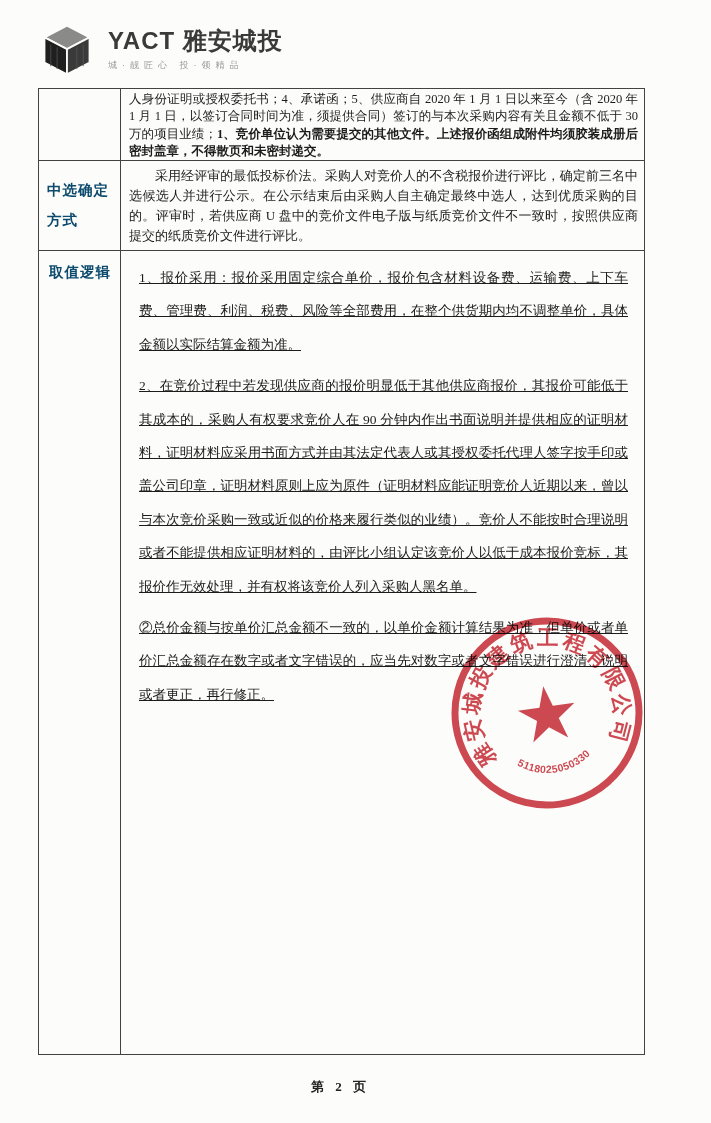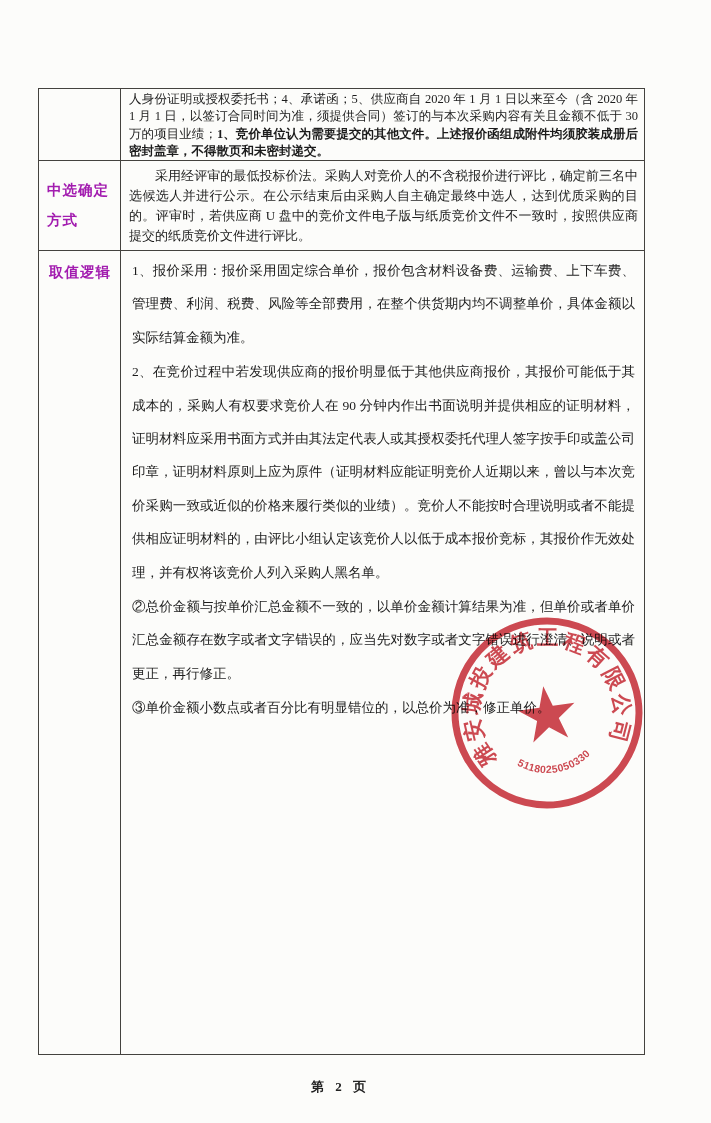--- a/index.html
+++ b/index.html
@@ -18,64 +18,78 @@
   .brand-block{padding-top:6px;}
   .brand{font-family:"Liberation Sans", sans-serif;font-size:24px;font-weight:700;color:#3a3a3a;letter-spacing:1px;line-height:26px;}
   .slogan{font-family:"Liberation Sans", sans-serif;font-size:9px;color:#9a9a96;letter-spacing:5px;margin-top:5px;}
   
   .doc-table{
     position:absolute;left:38px;top:88px;width:605px;
     display:grid;grid-template-columns:82px 1fr;grid-template-rows:72px 90px 803px;
     border:1.6px solid #44423e;background:transparent;
   }
   .cell{box-sizing:border-box;overflow:hidden;}
-  .c-label{border-right:1.4px solid #44423e;font-weight:700;font-size:14.5px;color:#a21caf;}
+  .c-label{border-right:1.4px solid #44423e;font-weight:700;font-size:14.5px;color:#0c4a6e;}
   .c-body{}
   .rb{border-bottom:1.4px solid #44423e;}
   .lbl2{padding:14px 4px 0 8px;line-height:30px;letter-spacing:1px;}
   .lbl3{padding:12px 4px 0 10px;letter-spacing:1px;}
   .t1{font-size:12.5px;line-height:17.4px;padding:2px 6px 0 8px;text-align:justify;}
   .t2{font-size:13px;line-height:20px;padding:5px 6px 0 8px;text-align:justify;text-indent:2em;}
   .t3{font-size:13.5px;line-height:33.4px;padding:2px 8px 0 10px;text-align:justify;}
-  .t3 p{margin:1px;}
+  .t3 p{margin:8px;text-decoration:underline;}
   b, .bold{font-weight:700;}
   
   .stamp{
     position:absolute;left:447px;top:613px;width:200px;height:200px;
     transform:rotate(-8deg);
     mix-blend-mode:multiply;opacity:.82;pointer-events:none;
   }
   
   .footer{
     position:absolute;left:38px;top:1078px;width:605px;
     text-align:center;font-size:13px;font-weight:700;color:#222;letter-spacing:4px;
   }
 </style>
 </head>
 <body>
 
 <div class="page">
 
+  <div class="logo-wrap">
+    <svg width="54" height="56" viewBox="0 0 60 62" aria-hidden="true">
+      <polygon points="30,4 55,17 30,30 5,17" fill="#8a8a88" stroke="#fcfcfa" stroke-width="2"></polygon>
+      <polygon points="5,17 30,30 30,58 5,45" fill="#1f1f1f" stroke="#fcfcfa" stroke-width="2"></polygon>
+      <polygon points="55,17 30,30 30,58 55,45" fill="#3a3a3a" stroke="#fcfcfa" stroke-width="2"></polygon>
+      <line x1="12" y1="25" x2="12" y2="49" stroke="#4d4d4d" stroke-width="1"></line>
+      <line x1="19" y1="28" x2="19" y2="52" stroke="#4d4d4d" stroke-width="1"></line>
+      <line x1="41" y1="28" x2="41" y2="52" stroke="#555" stroke-width="1"></line>
+      <line x1="48" y1="25" x2="48" y2="49" stroke="#555" stroke-width="1"></line>
+    </svg>
+    <div class="brand-block">
+      <div class="brand">YACT 雅安城投</div>
+      <div class="slogan">城·靓匠心 投·领精品</div>
+    </div>
+  </div>
 
   <div class="doc-table">
 
     <div class="cell c-label rb"></div>
     <div class="cell c-body rb t1">
       <span>人身份证明或授权委托书；4、承诺函；5、供应商自 2020 年 1 月 1 日以来至今（含 2020 年 1 月 1 日，以签订合同时间为准，须提供合同）签订的与本次采购内容有关且金额不低于 30 万的项目业绩；</span><b>1、竞价单位认为需要提交的其他文件。上述报价函组成附件均须胶装成册后密封盖章，不得散页和未密封递交。</b>
     </div>
 
     <div class="cell c-label rb lbl2">中选确定方式</div>
     <div class="cell c-body rb t2">采用经评审的最低投标价法。采购人对竞价人的不含税报价进行评比，确定前三名中选候选人并进行公示。在公示结束后由采购人自主确定最终中选人，达到优质采购的目的。评审时，若供应商 U 盘中的竞价文件电子版与纸质竞价文件不一致时，按照供应商提交的纸质竞价文件进行评比。</div>
 
     <div class="cell c-label lbl3">取值逻辑</div>
     <div class="cell c-body t3">
       <p><span>1、报价采用：报价采用固定综合单价，报价包含材料设备费、运输费、上下车费、管理费、利润、税费、风险等全部费用，在整个供货期内均不调整单价，具体金额以实际结算金额为准。</span><b></b></p>
       <p><span>2、在竞价过程中若发现供应商的报价明显低于其他供应商报价，其报价可能低于其成本的，采购人有权要求竞价人在 90 分钟内作出书面说明并提供相应的证明材料，证明材料应采用书面方式并由其法定代表人或其授权委托代理人签字按手印或盖公司印章，证明材料原则上应为原件（证明材料应能证明竞价人近期以来，曾以与本次竞价采购一致或近似的价格来履行类似的业绩）。竞价人不能按时合理说明或者不能提供相应证明材料的，由评比小组认定该竞价人以低于成本报价竞标，其报价作无效处理，并有权将该竞价人列入采购人黑名单。</span><b></b></p>
       <p><span>②总价金额与按单价汇总金额不一致的，以单价金额计算结果为准，但单价或者单价汇总金额存在数字或者文字错误的，应当先对数字或者文字错误进行澄清、说明或者更正，再行修正。</span><b></b></p>
-      <p><span>③单价金额小数点或者百分比有明显错位的，以总价为准，修正单价。</span><b></b></p>
     </div>
   </div>
 
   <svg class="stamp" viewBox="0 0 200 200" aria-hidden="true">
     <defs>
       <path id="arc-top" d="M 44.3 139 A 68 68 0 1 1 155.7 139" fill="none"></path>
       <path id="arc-bot" d="M 61.4 146 A 60 60 0 0 0 138.6 146" fill="none"></path>
     </defs>
     <circle cx="100" cy="100" r="92" fill="none" stroke-width="7" stroke="#c5222c"></circle>
     <polygon points="100,73 106.76,93.7 128.53,93.73 110.94,106.55 117.63,127.27 100,114.5 82.37,127.27 89.06,106.55 71.47,93.73 93.24,93.7" fill="#c5222c"></polygon>

